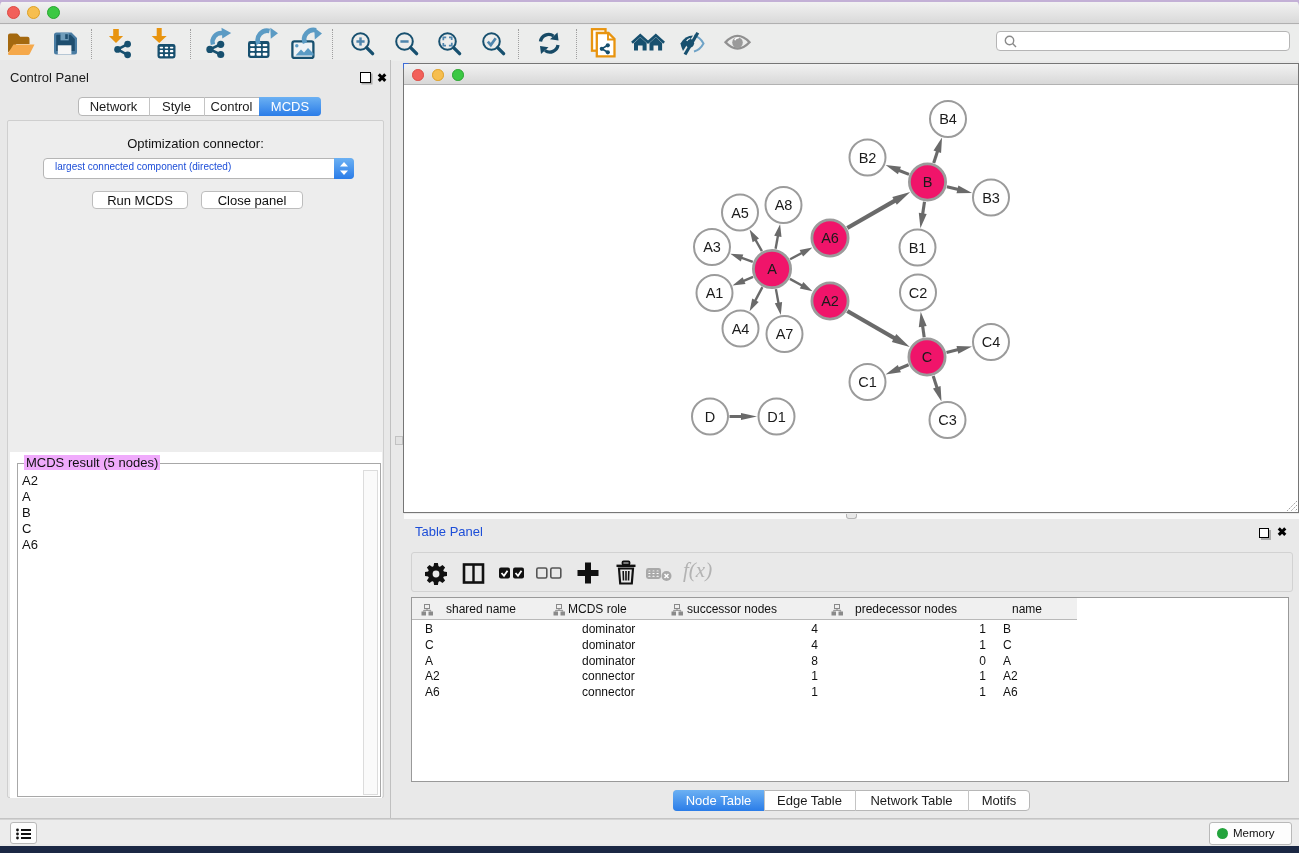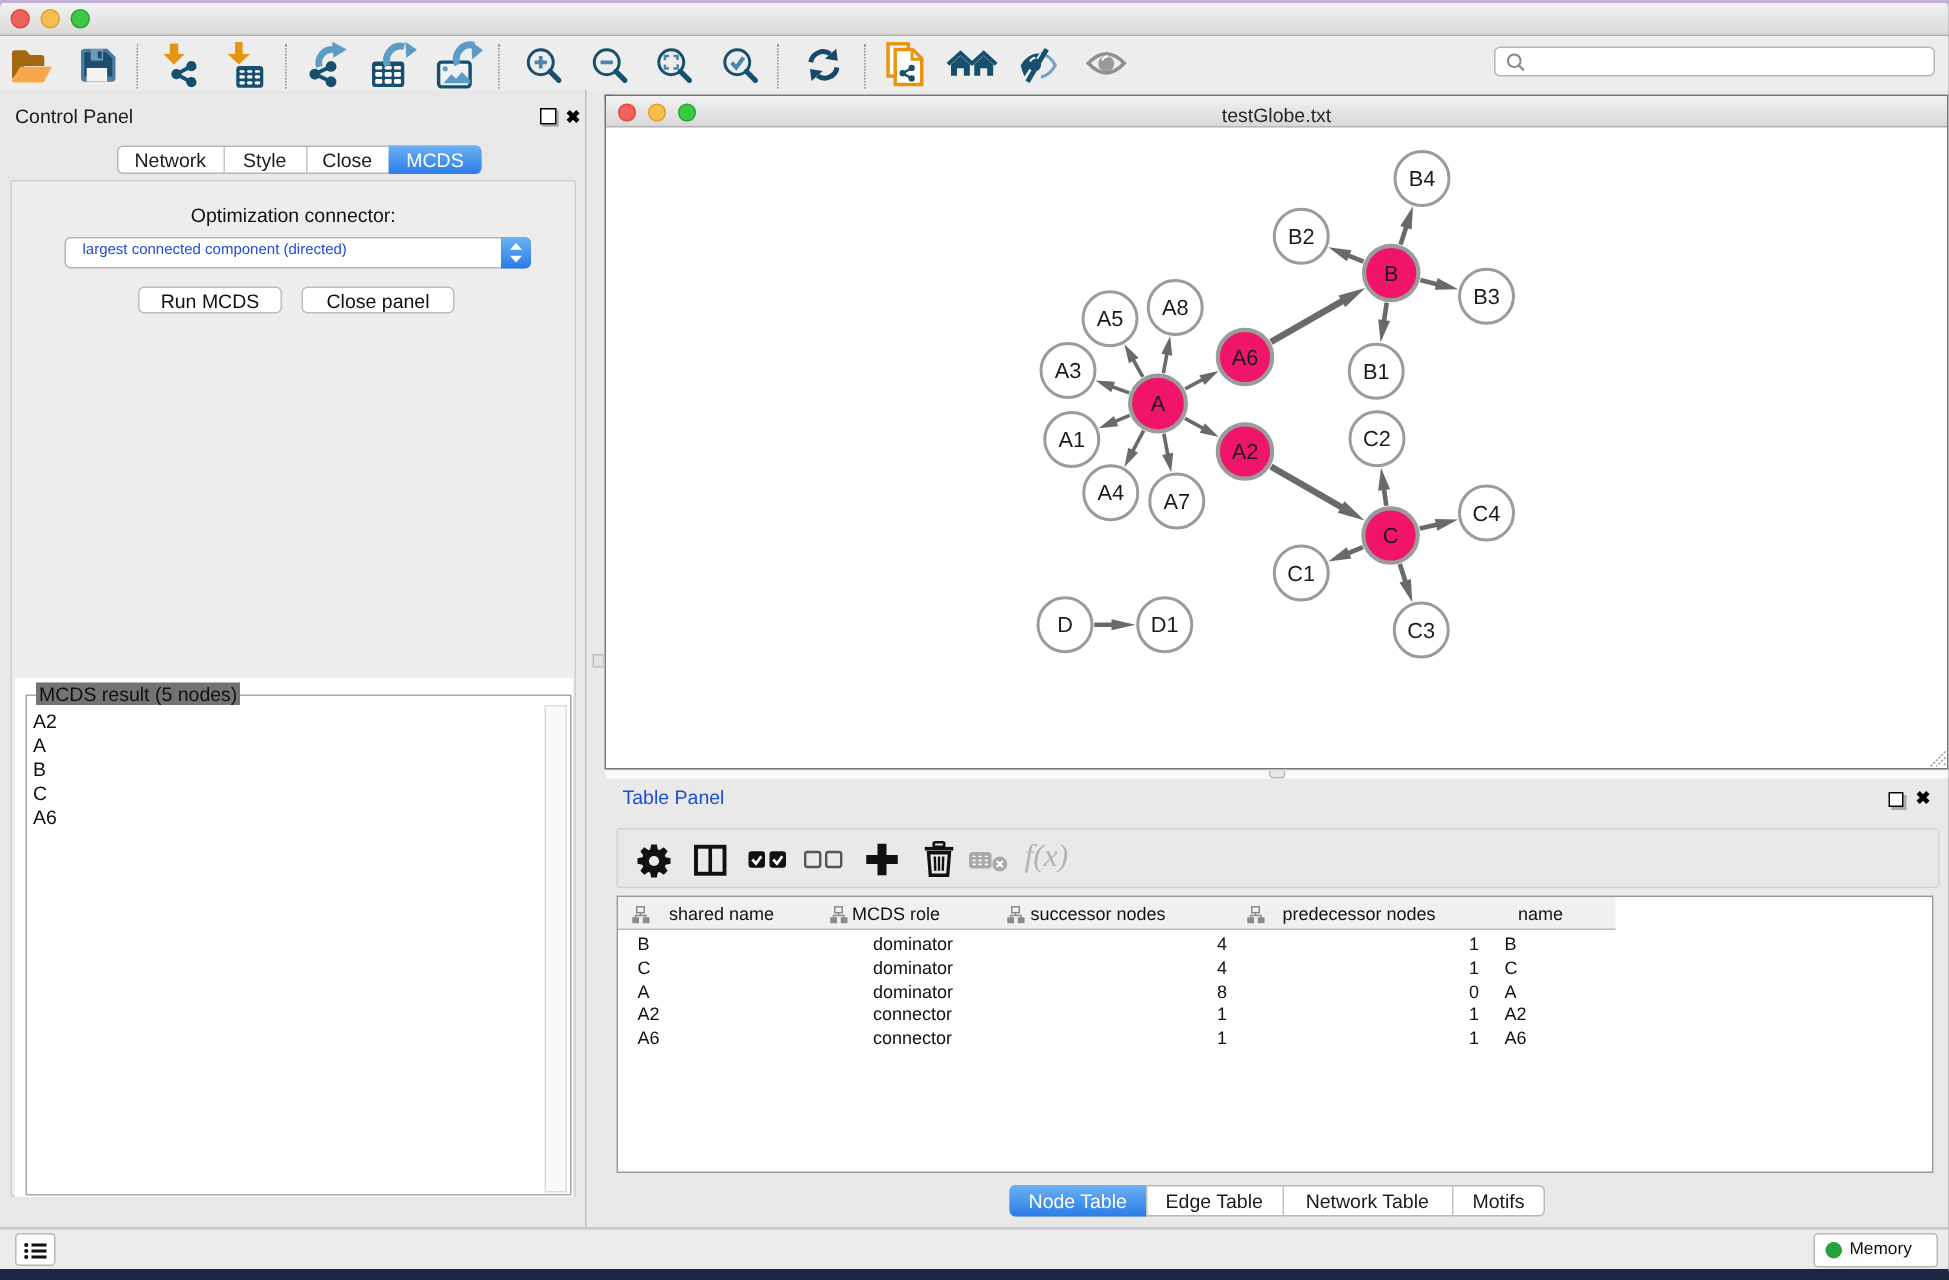--- a/index.html
+++ b/index.html
@@ -121,44 +121,43 @@
   <div class="abs" style="left:10px;top:70px;font-size:13px;color:#1a1a1a">Control Panel</div>
   <div class="abs" style="left:360px;top:72px;width:11px;height:11px;border:1.5px solid #000;box-shadow:1.5px 1.5px 0 #aaa;background:#fff"></div>
   <div class="abs" style="left:377px;top:71px;font-size:12px;font-weight:bold;color:#000">✖</div>
   <div class="abs" style="left:7px;top:120px;width:377px;height:678px;background:#ededed;border:1px solid #cfcfcf;border-radius:2px"></div>
   <div class="abs" style="left:78px;top:97px;width:243px;height:19px;background:#fff;border:1px solid #b7b7b7;border-radius:4px"></div>
   <div class="abs" style="left:149px;top:97px;width:1px;height:19px;background:#c4c4c4"></div>
   <div class="abs" style="left:204px;top:97px;width:1px;height:19px;background:#c4c4c4"></div>
   <div class="abs" style="left:259px;top:97px;width:62px;height:19px;background:linear-gradient(#6cb1f3,#2a7ce8);border-radius:0 4px 4px 0"></div>
   <div class="abs" style="left:78px;top:99px;width:71px;text-align:center;font-size:13px;color:#1a1a1a">Network</div>
   <div class="abs" style="left:149px;top:99px;width:55px;text-align:center;font-size:13px;color:#1a1a1a">Style</div>
-  <div class="abs" style="left:204px;top:99px;width:55px;text-align:center;font-size:13px;color:#1a1a1a">Close</div>
+  <div class="abs" style="left:204px;top:99px;width:55px;text-align:center;font-size:13px;color:#1a1a1a">Control</div>
   <div class="abs" style="left:259px;top:99px;width:62px;text-align:center;font-size:13px;color:#fff">MCDS</div>
   <div class="abs" style="left:0;top:136px;width:391px;text-align:center;font-size:13px;color:#111">Optimization connector:</div>
   <div class="abs" style="left:43px;top:158px;width:311px;height:21px;background:#fff;border:1px solid #b5b5b5;border-radius:4px"></div>
   <div class="abs" style="left:55px;top:161px;font-size:10px;color:#1d4ed8">largest connected component (directed)</div>
   <div class="abs" style="left:334px;top:158px;width:20px;height:21px;background:linear-gradient(#6cb1f3,#2a7ce8);border-radius:0 4px 4px 0"></div>
   <svg class="abs" style="left:334px;top:158px" width="20" height="21">
       <path d="M10 4 l4 4.5 h-8 z" fill="#fff"></path>
       <path d="M10 17 l4 -4.5 h-8 z" fill="#fff"></path>
     </svg>
   <div class="abs" style="left:92px;top:191px;width:96px;height:18px;background:#fff;border:1px solid #bdbdbd;border-radius:4px;text-align:center;font-size:13px;color:#111;line-height:17px">Run MCDS</div>
   <div class="abs" style="left:201px;top:191px;width:102px;height:18px;background:#fff;border:1px solid #bdbdbd;border-radius:4px;text-align:center;font-size:13px;color:#111;line-height:17px">Close panel</div>
   <div class="abs" style="left:10px;top:452px;width:372px;height:346px;background:#fff"></div>
   <div class="abs" style="left:17px;top:463px;width:364px;height:334px;border:1px solid #a8a8a8"></div>
-  <div class="abs" style="left:24px;top:455px;background:#737373;padding:0 2px;font-size:13px;color:#111">MCDS result (5 nodes)</div>
+  <div class="abs" style="left:24px;top:455px;background:#f0abfc;padding:0 2px;font-size:13px;color:#111">MCDS result (5 nodes)</div>
   <div class="abs" style="left:363px;top:470px;width:15px;height:325px;background:#fafafa;border:1px solid #dcdcdc"></div>
   <div class="abs" style="left:22px;top:473px;font-size:13px;color:#111;line-height:16px">A2<br>A<br>B<br>C<br>A6</div>
 
   <div class="abs" style="left:403px;top:63px;width:896px;height:450px;border:1px solid #767676;background:#fff"></div>
   <svg class="abs" style="left:403px;top:63px" width="10" height="10">
       <path d="M0 0 h6 l-6 6 z" fill="#3d6cd8"></path>
     </svg>
   <div class="abs" style="left:404px;top:64px;width:894px;height:21px;background:linear-gradient(#f2f2f2,#d8d8d8);border-bottom:1px solid #b2b2b2"></div>
-  <div class="abs" style="left:404px;top:69px;width:894px;text-align:center;font-size:13px;color:#282828">testGlobe.txt</div>
   <div style="position:absolute;left:412.2px;top:69.2px;width:11.6px;height:11.6px;border-radius:50%;background:#f2605a;border:1px solid #dd4a43;box-sizing:border-box"></div><div style="position:absolute;left:432.2px;top:69.2px;width:11.6px;height:11.6px;border-radius:50%;background:#f6be4f;border:1px solid #dfa023;box-sizing:border-box"></div><div style="position:absolute;left:452.2px;top:69.2px;width:11.6px;height:11.6px;border-radius:50%;background:#3bc843;border:1px solid #28a52f;box-sizing:border-box"></div>
   <svg width="895" height="428" style="position:absolute;left:404px;top:85px">
 <line x1="357.9" y1="166.2" x2="351.3" y2="154.5" stroke="#6a6a6a" stroke-width="2.4"></line>
 <polygon points="345.6,144.5 355.0,153.5 348.6,157.2" fill="#6a6a6a"></polygon>
 <line x1="371.6" y1="163.8" x2="374.0" y2="150.5" stroke="#6a6a6a" stroke-width="2.4"></line>
 <polygon points="376.1,139.2 377.5,152.1 370.2,150.8" fill="#6a6a6a"></polygon>
 <line x1="348.8" y1="176.9" x2="337.1" y2="172.7" stroke="#6a6a6a" stroke-width="2.4"></line>
 <polygon points="326.3,168.7 339.3,169.5 336.8,176.5" fill="#6a6a6a"></polygon>
 <line x1="349.1" y1="191.9" x2="339.1" y2="196.1" stroke="#6a6a6a" stroke-width="2.4"></line>
 <polygon points="328.5,200.5 338.6,192.3 341.5,199.1" fill="#6a6a6a"></polygon>

